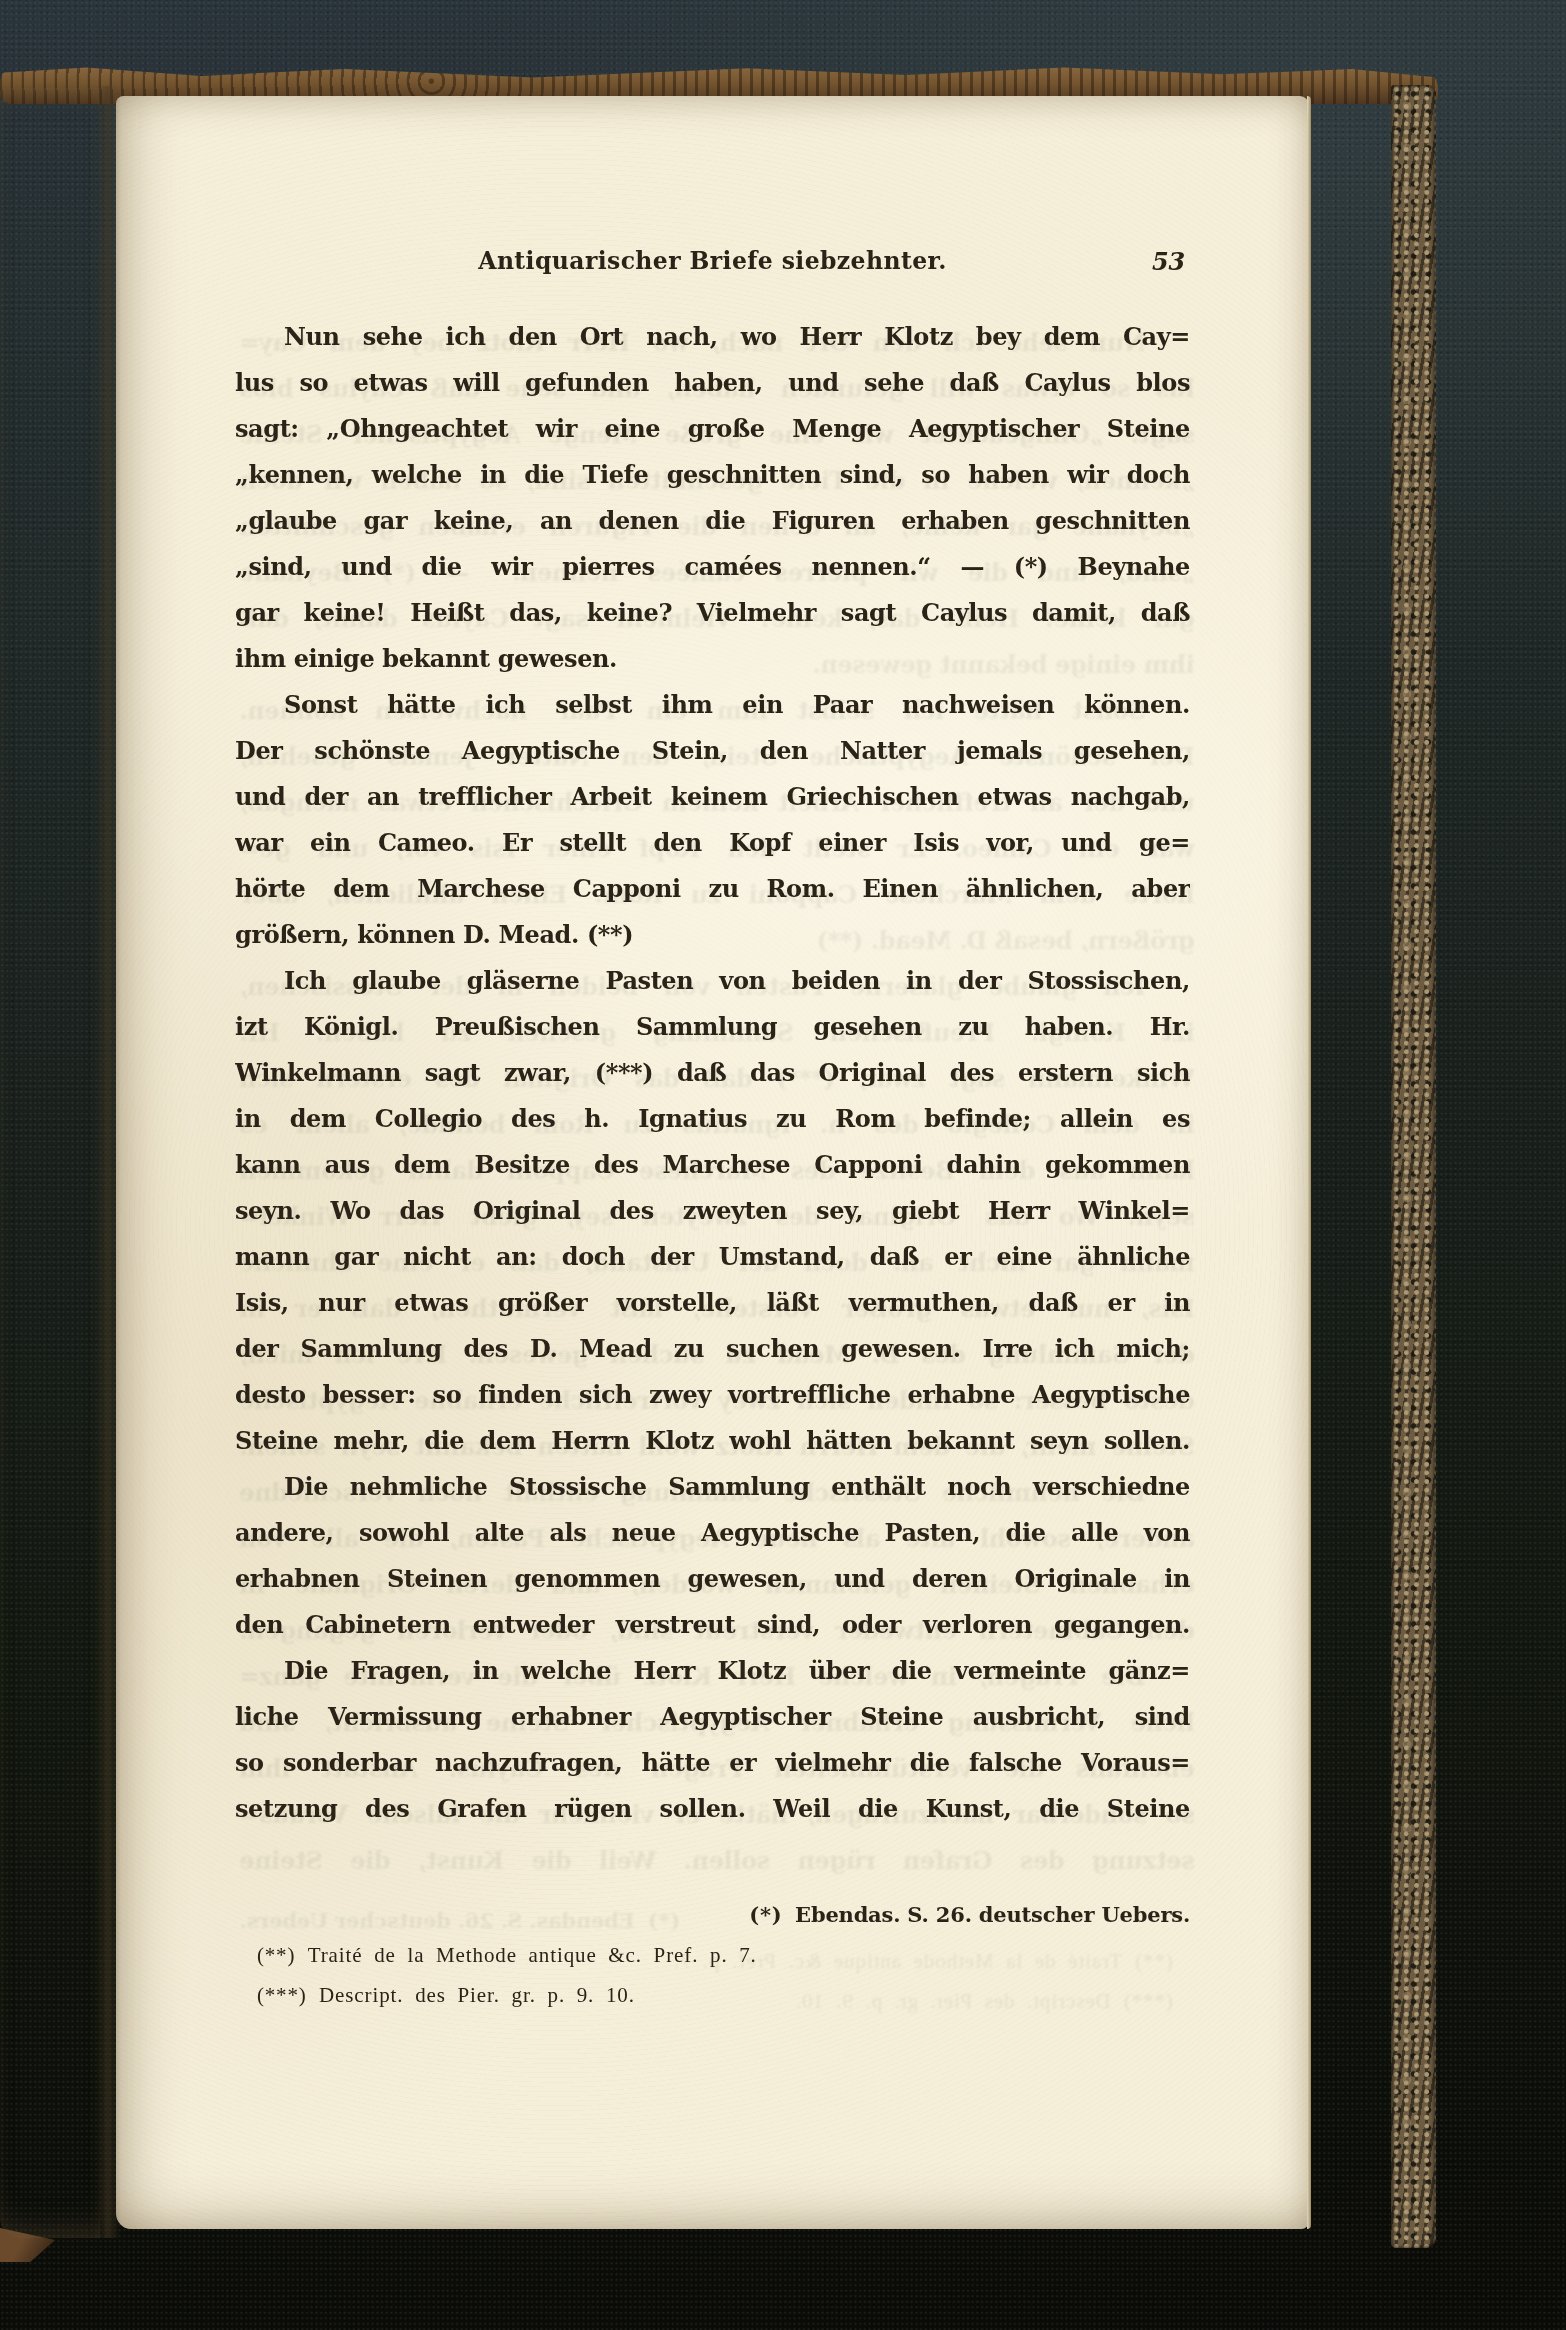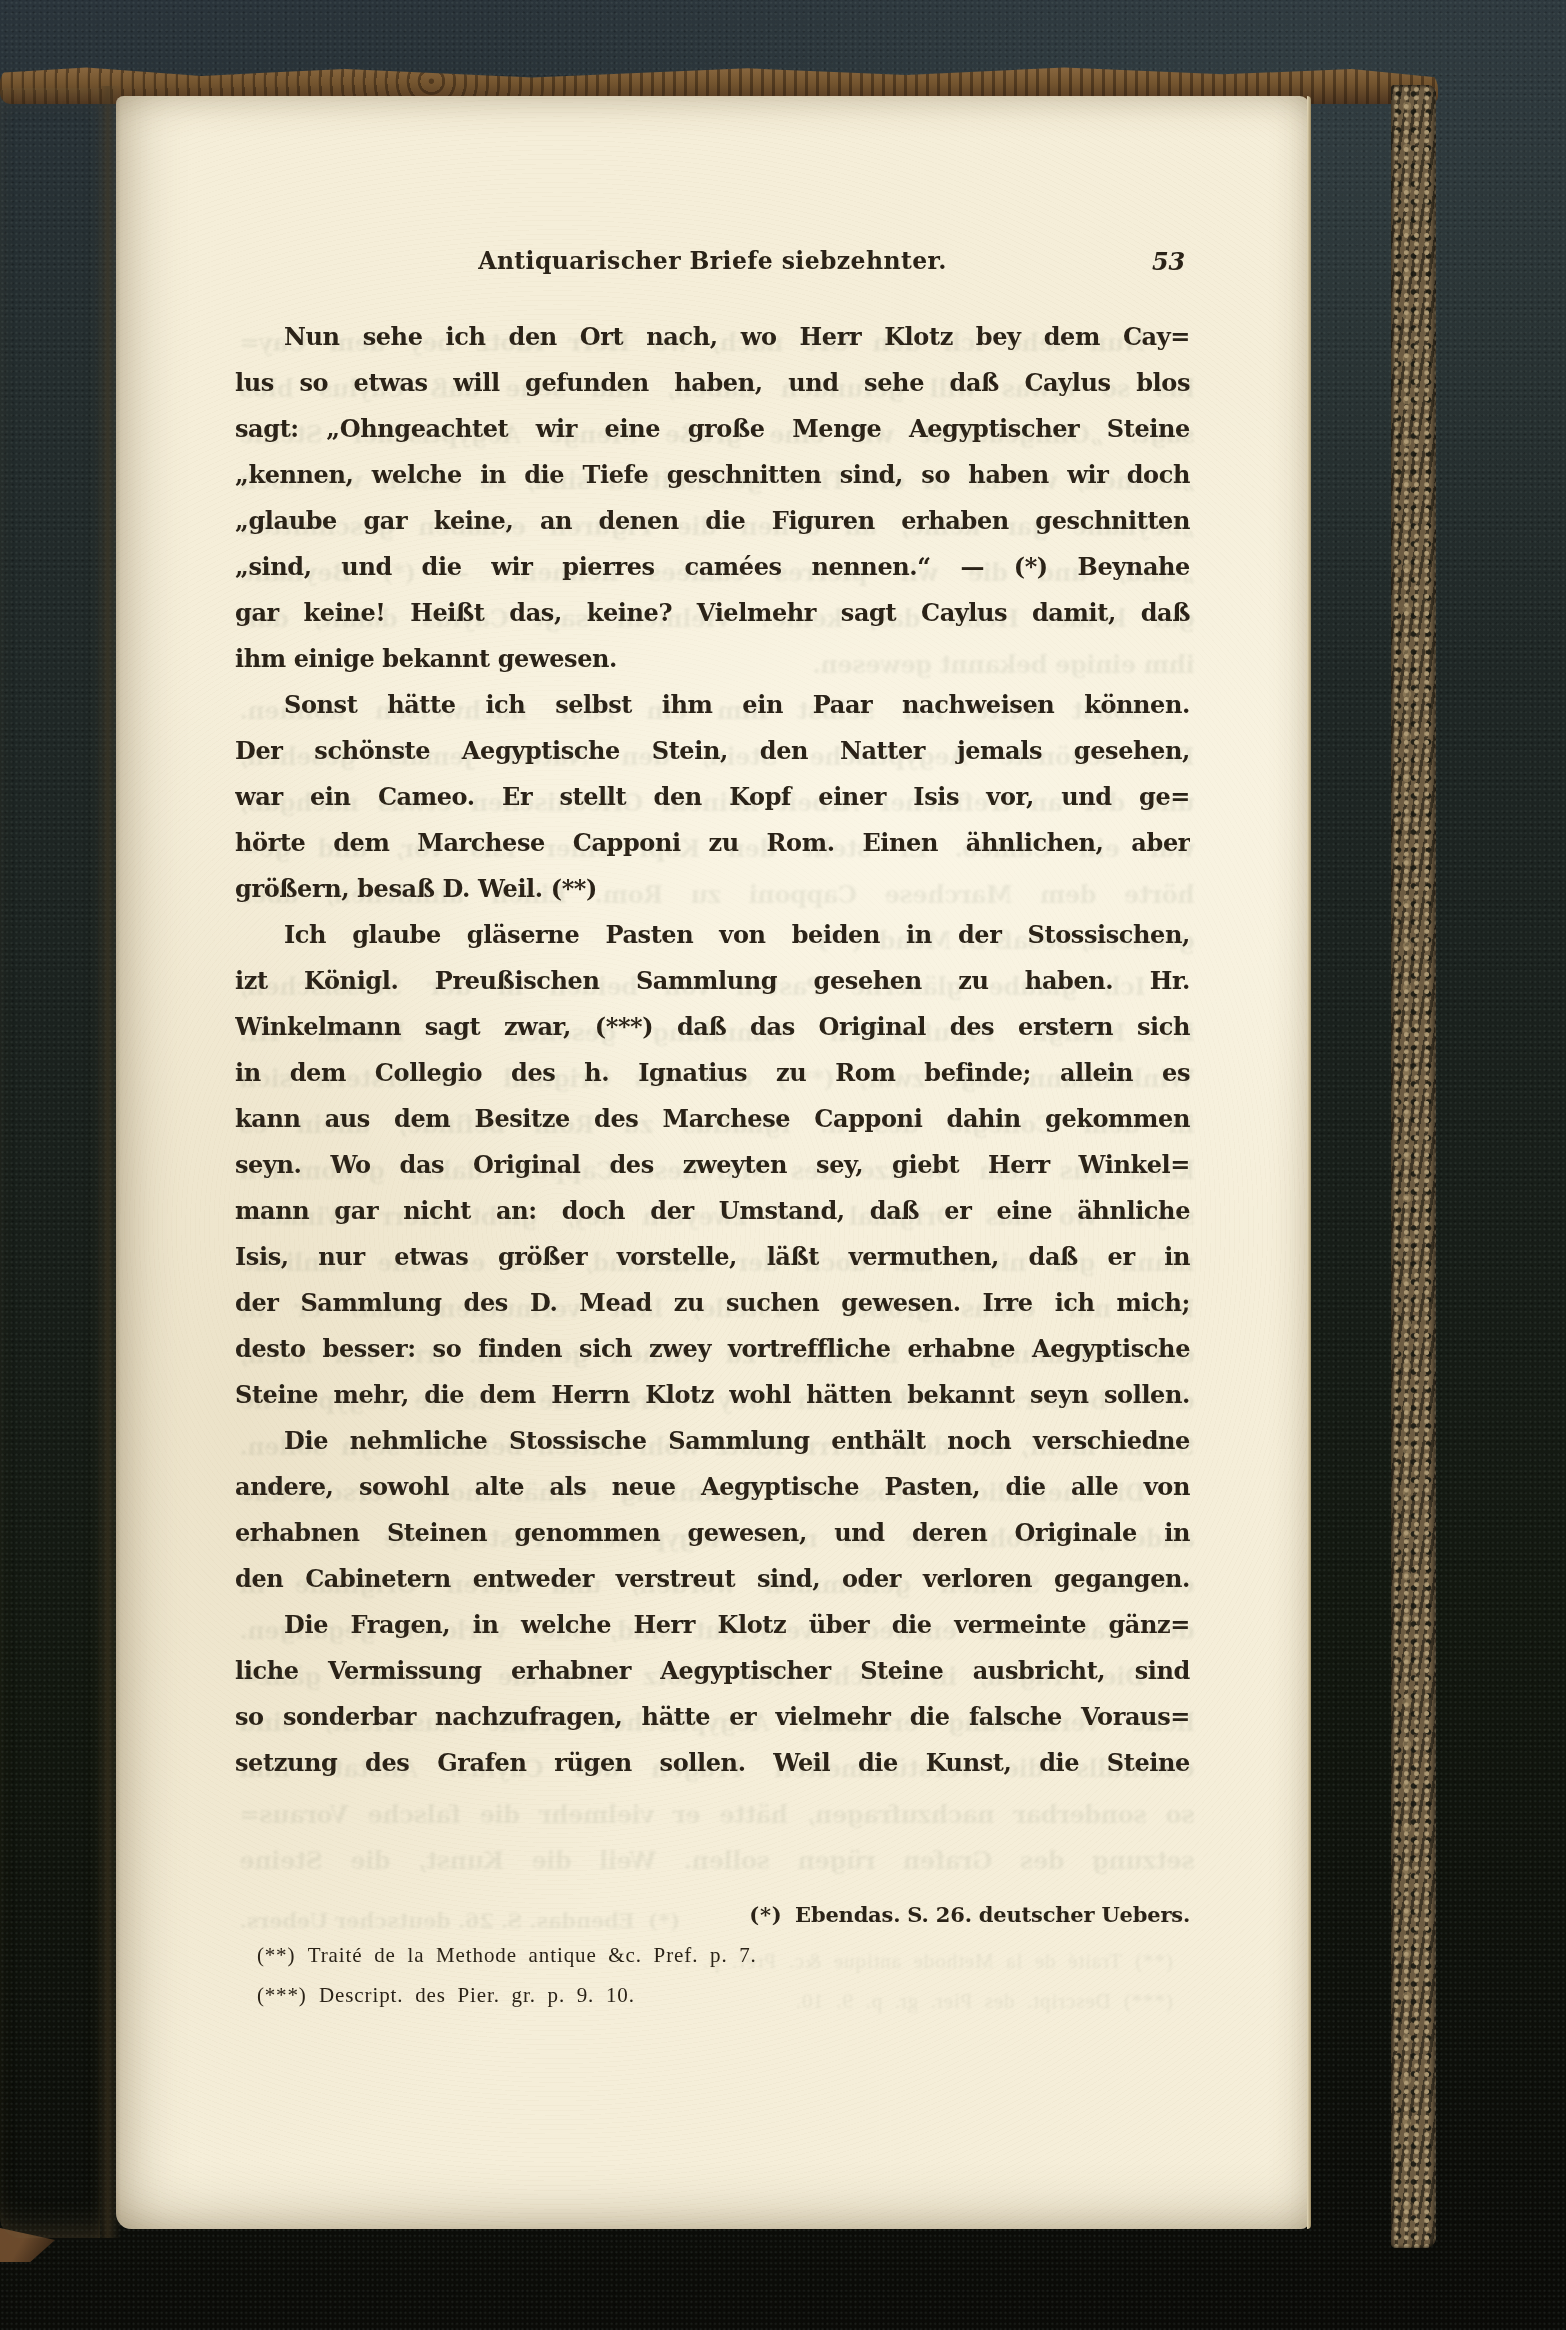--- a/index.html
+++ b/index.html
@@ -220,23 +220,24 @@
       <div class="line indent">Nun sehe ich den Ort nach, wo Herr Klotz bey dem Cay=</div>
       <div class="line">lus so etwas will gefunden haben, und sehe daß Caylus blos</div>
       <div class="line">sagt: „Ohngeachtet wir eine große Menge Aegyptischer Steine</div>
       <div class="line">„kennen, welche in die Tiefe geschnitten sind, so haben wir doch</div>
       <div class="line">„glaube gar keine, an denen die Figuren erhaben geschnitten</div>
       <div class="line">„sind, und die wir pierres camées nennen.“ — (*) Beynahe</div>
       <div class="line">gar keine! Heißt das, keine? Vielmehr sagt Caylus damit, daß</div>
       <div class="line parend">ihm einige bekannt gewesen.</div>
       <div class="line indent">Sonst hätte ich selbst ihm ein Paar nachweisen können.</div>
       <div class="line">Der schönste Aegyptische Stein, den Natter jemals gesehen,</div>
+      <div class="line">und der an trefflicher Arbeit keinem Griechischen etwas nachgab,</div>
       <div class="line">war ein Cameo. Er stellt den Kopf einer Isis vor, und ge=</div>
       <div class="line">hörte dem Marchese Capponi zu Rom. Einen ähnlichen, aber</div>
-      <div class="line parend">größern, besaß D. Weil. (**)</div>
+      <div class="line parend">größern, können D. Mead. (**)</div>
       <div class="line indent">Ich glaube gläserne Pasten von beiden in der Stossischen,</div>
       <div class="line">izt Königl. Preußischen Sammlung gesehen zu haben. Hr.</div>
       <div class="line">Winkelmann sagt zwar, (***) daß das Original des erstern sich</div>
       <div class="line">in dem Collegio des h. Ignatius zu Rom befinde; allein es</div>
       <div class="line">kann aus dem Besitze des Marchese Capponi dahin gekommen</div>
       <div class="line">seyn. Wo das Original des zweyten sey, giebt Herr Winkel=</div>
       <div class="line">mann gar nicht an: doch der Umstand, daß er eine ähnliche</div>
       <div class="line">Isis, nur etwas größer vorstelle, läßt vermuthen, daß er in</div>
       <div class="line">der Sammlung des D. Mead zu suchen gewesen. Irre ich mich;</div>
       <div class="line">desto besser: so finden sich zwey vortreffliche erhabne Aegyptische</div>

